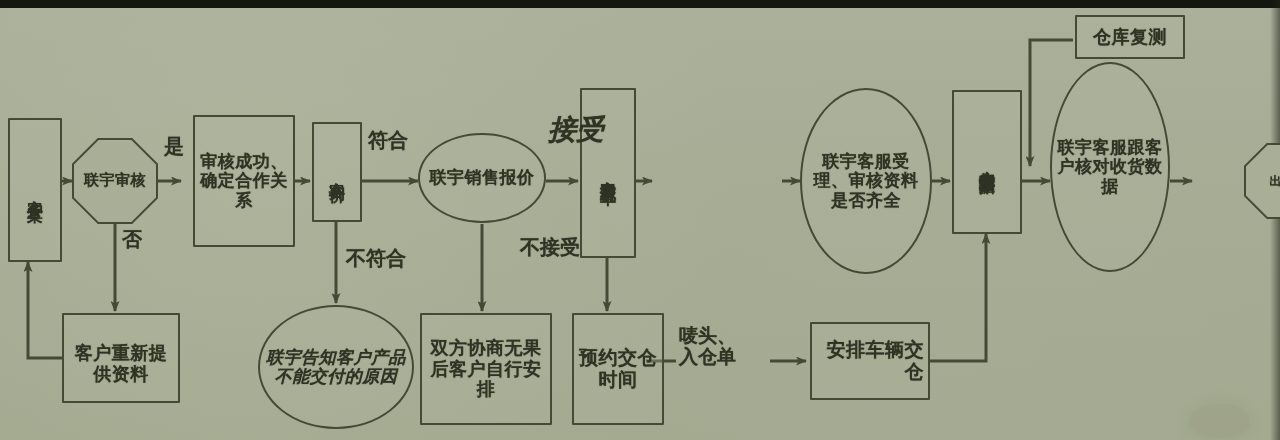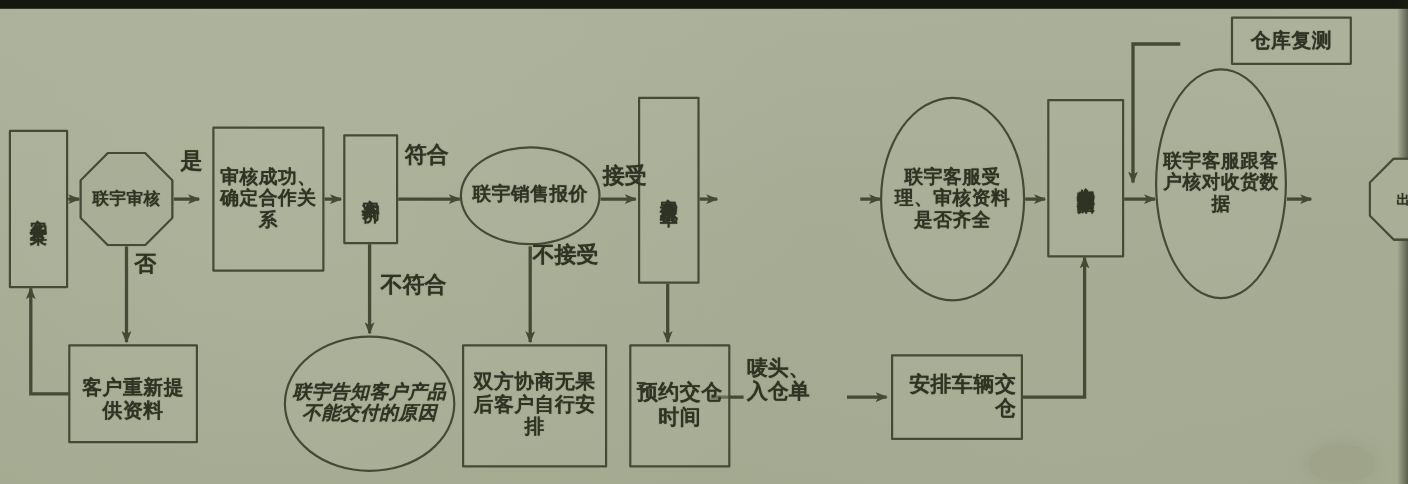--- a/index.html
+++ b/index.html
@@ -153,21 +153,21 @@
   <div class="node ell multi" style="left:1050px;top:62px;width:120px;height:210px;font-size:17px;">
     <span>联宇客服跟客户核对收货数据</span>
   </div>
 
   <div class="node oct" style="left:1244px;top:143px;width:76px;height:76px;font-size:12px;">
     <span class="octshape"></span>
     <span class="octinner"></span>
     <span class="octtxt">出货</span>
   </div>
 
-  <div class="node rect" style="left:1075px;top:15px;width:110px;height:44px;font-size:18px;margin-left:44px;">
+  <div class="node rect" style="left:1075px;top:15px;width:110px;height:44px;font-size:18px;">
     <span>仓库复测</span>
   </div>
 
   <div class="node rect multi" style="left:62px;top:313px;width:118px;height:90px;font-size:18px;">
     <span style="white-space:normal;margin-top:12px;">客户重新提供资料</span>
   </div>
 
   <div class="node ell multi" style="left:258px;top:305px;width:156px;height:124px;font-size:17px;">
     <span style="white-space:normal;font-style:italic;">联宇告知客户产品不能交付的原因</span>
   </div>
@@ -181,18 +181,18 @@
   </div>
 
   <div class="node rect multi" style="left:810px;top:322px;width:120px;height:78px;font-size:19px;text-align:right;">
     <span style="white-space:normal;">安排车辆交仓</span>
   </div>
 
   <div class="lbl" style="left:164px;top:135px;font-size:20px;">是</div>
   <div class="lbl" style="left:122px;top:228px;font-size:20px;">否</div>
   <div class="lbl" style="left:368px;top:129px;font-size:20px;">符合</div>
   <div class="lbl" style="left:346px;top:247px;font-size:20px;">不符合</div>
-  <div class="lbl" style="left:548px;top:148px;font-size:20px;">接受</div>
-  <div class="lbl" style="left:484px;top:220px;font-size:20px;">不接受</div>
+  <div class="lbl" style="left:548px;top:114px;font-size:28px;font-style:italic;">接受</div>
+  <div class="lbl" style="left:484px;top:236px;font-size:20px;padding-left:36px;">不接受</div>
   <div class="lbl" style="left:679px;top:325px;font-size:19px;text-align:center;">唛头、
 入仓单</div>
 
 </div>
 
 </body></html>

